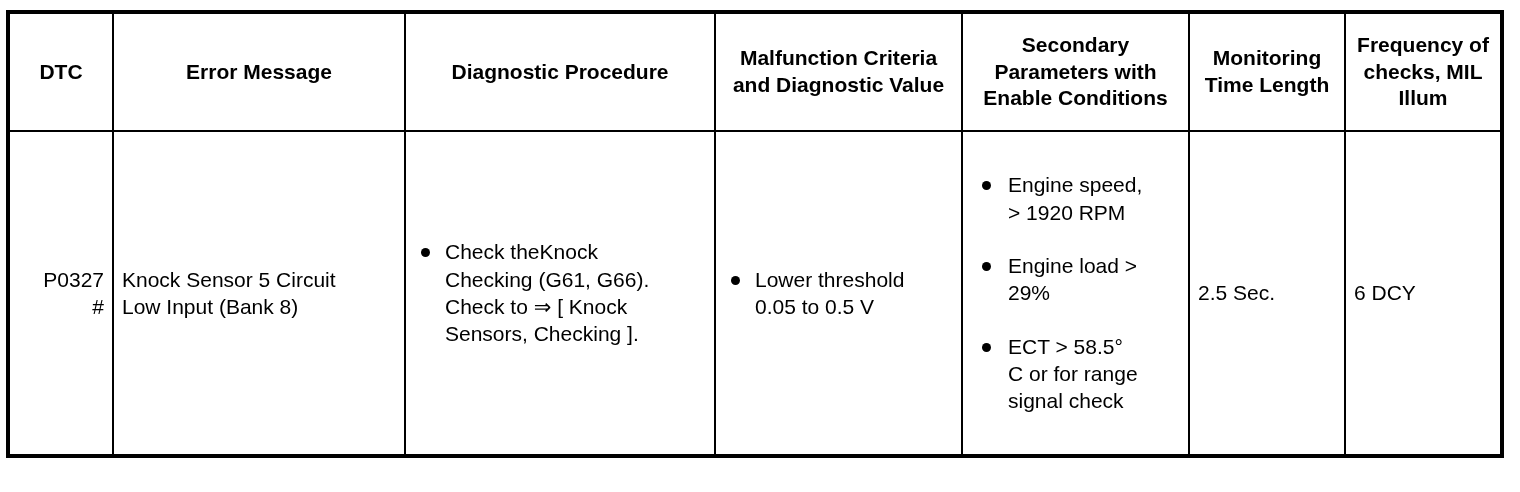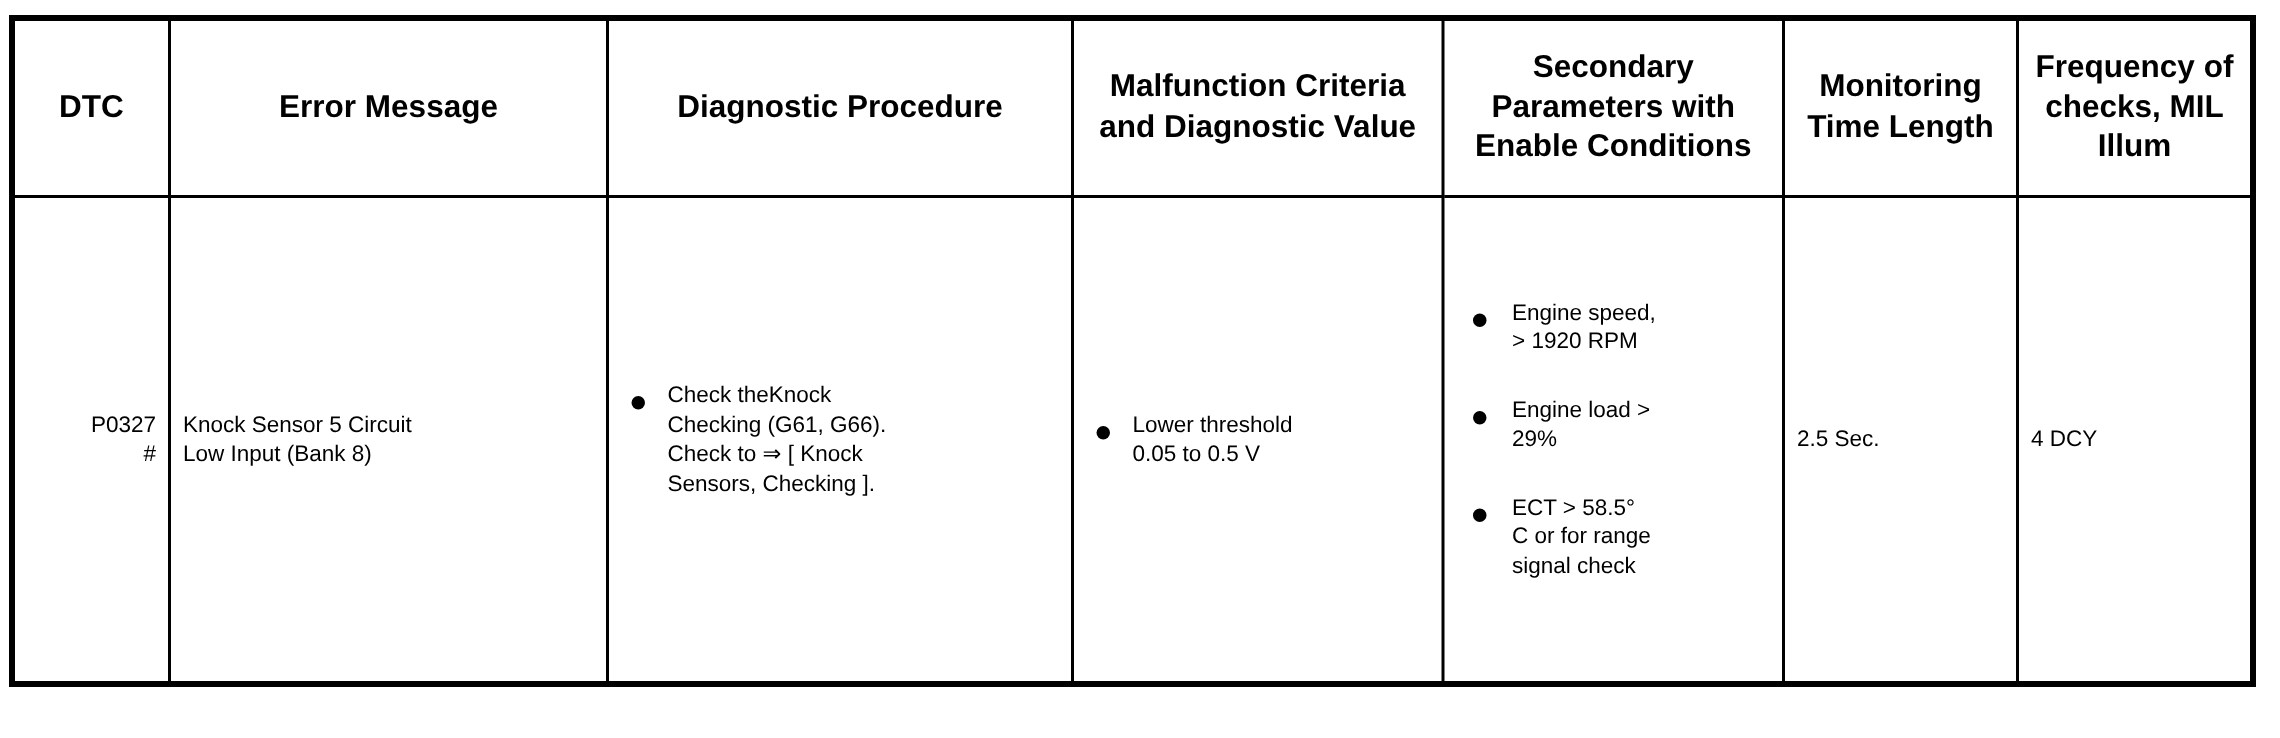--- a/index.html
+++ b/index.html
@@ -48,21 +48,21 @@
     text-align: center;
     vertical-align: middle;
     line-height: 1.28;
     padding: 4px 3px;
     height: 119px;
     box-sizing: border-box;
     background: #ffffff;
   }
 
   tbody td {
-    font-size: 15px;
+    font-size: 21px;
     font-weight: normal;
     vertical-align: middle;
     line-height: 1.30;
     padding: 6px 8px;
     height: 325px;
     box-sizing: border-box;
     background: #ffffff;
   }
 
   
@@ -194,19 +194,19 @@
               <span class="dot"></span>
               <span class="nowrap-line">ECT &gt; 58.5°</span>
               <span class="nowrap-line">C or for range</span>
               <span class="nowrap-line">signal check</span>
             </li>
           </ul>
         </td>
 
         <td class="cell-mon">2.5 Sec.</td>
 
-        <td class="cell-freq">4 DCY</td>
+        <td class="cell-freq">6 DCY</td>
 
       </tr>
     </tbody>
   </table>
 
 </div>
 
 </body></html>

